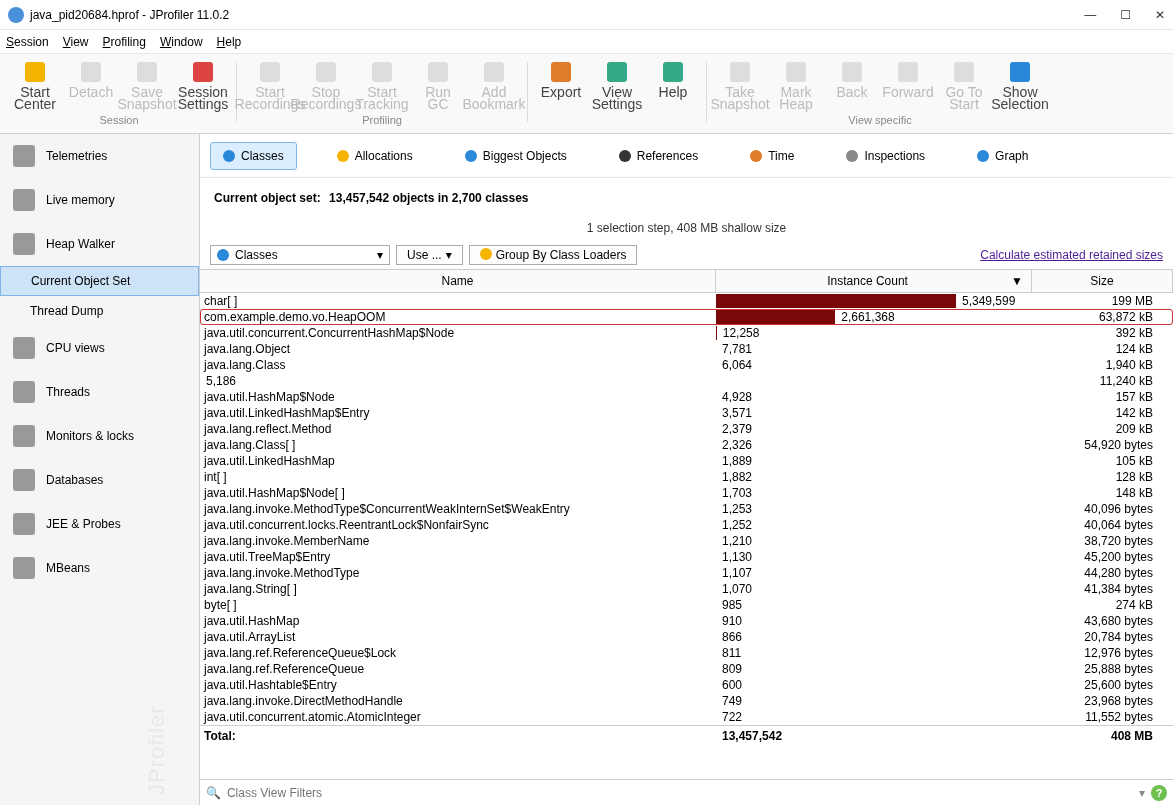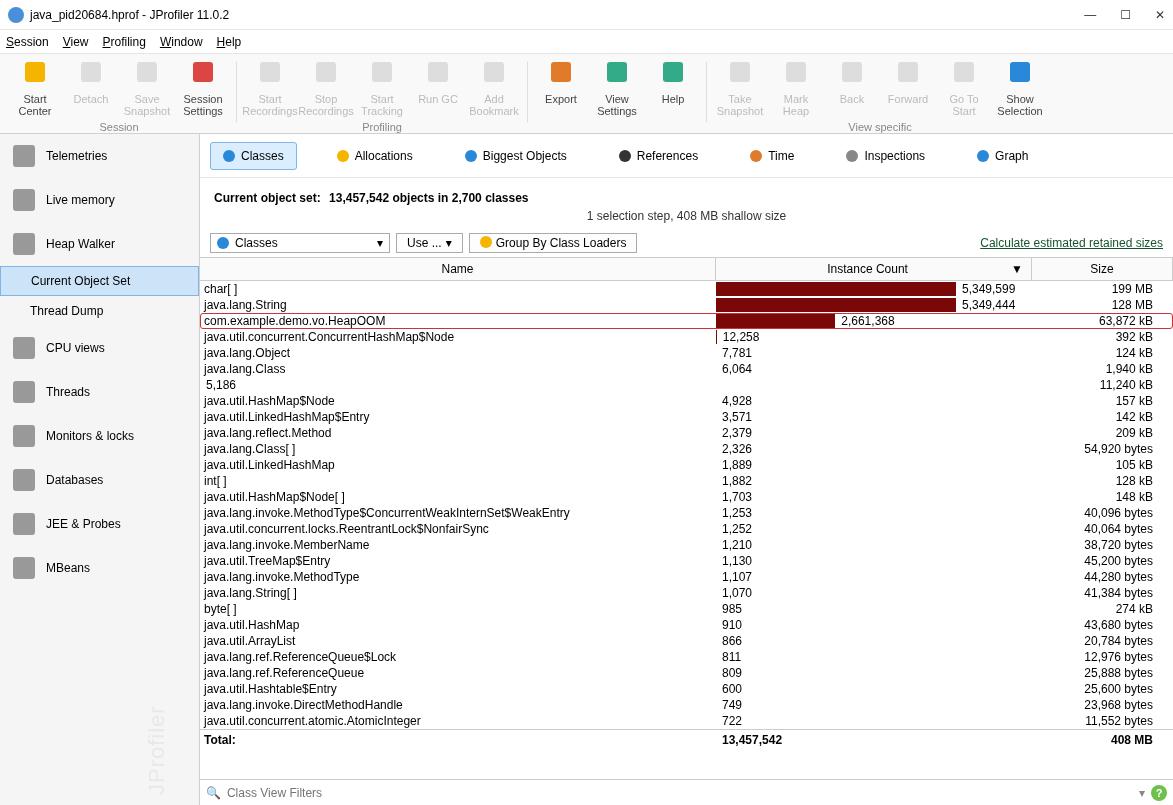--- a/index.html
+++ b/index.html
@@ -9,43 +9,43 @@
 .titlebar .title-text { flex: 1; }
 .titlebar .win-controls { display: flex; gap: 24px; font-size: 14px; color: #333; }
 .menubar { height: 24px; display: flex; align-items: center; padding: 0 6px; gap: 14px; border-bottom: 1px solid #e5e5e5; }
 .menubar span { cursor: default; }
 .menubar span u { text-decoration: underline; }
 .toolbar { height: 80px; display: flex; align-items: flex-start; padding: 4px 8px 0; background: #f9f9f9; border-bottom: 1px solid #d0d0d0; }
 .tb-group { display: flex; flex-direction: column; align-items: center; height: 100%; }
 .tb-buttons { display: flex; gap: 2px; }
 .tb-btn { display: flex; flex-direction: column; align-items: center; justify-content: flex-start; width: 54px; padding: 2px; gap: 2px; cursor: default; }
 .tb-btn .ic { width: 24px; height: 24px; display: flex; align-items: center; justify-content: center; }
-.tb-btn .lbl { font-size: 11px; text-align: center; line-height: 12px; color: #444; margin-top: 7px; }
+.tb-btn .lbl { font-size: 14px; text-align: center; line-height: 12px; color: #444; }
 .tb-btn.disabled .lbl, .tb-btn.disabled .ic { color: #bbb; }
 .tb-group-label { font-size: 11px; color: #888; text-align: center; padding: 2px 0; width: 100%; }
 .tb-sep { width: 1px; background: #ddd; margin: 4px 6px; height: 60px; }
 .main { flex: 1; display: flex; min-height: 0; }
 .sidebar { width: 200px; background: #f5f5f5; border-right: 1px solid #d0d0d0; display: flex; flex-direction: column; }
 .side-item { display: flex; align-items: center; gap: 10px; padding: 8px 12px; height: 44px; cursor: default; }
 .side-item.sub { padding-left: 30px; height: 30px; font-size: 12px; }
 .side-item.active { background: #cde3f8; border: 1px solid #7fb5e8; }
 .side-icon { width: 24px; height: 24px; flex-shrink: 0; display: flex; align-items: center; justify-content: center; }
 .watermark { margin-top: auto; color: #e8e8e8; font-size: 22px; font-weight: 300; transform: rotate(-90deg); transform-origin: left bottom; position: relative; left: 170px; bottom: 10px; letter-spacing: 1px; }
 .content { flex: 1; display: flex; flex-direction: column; min-width: 0; }
 .tabs { height: 44px; display: flex; align-items: center; padding: 6px 10px; gap: 28px; border-bottom: 1px solid #e5e5e5; }
 .tab { display: flex; align-items: center; gap: 6px; padding: 6px 12px; cursor: default; }
 .tab.active { background: #dbeeff; border: 1px solid #7fb5e8; border-radius: 3px; }
 .tab .dot { width: 12px; height: 12px; border-radius: 50%; }
 .summary { padding: 10px 14px 6px; }
 .summary .h { font-size: 15px; font-weight: bold; }
-.summary .sub { text-align: center; color: #333; margin-top: 4px; }
+.summary .sub { text-align: center; color: #333; margin-top: 16px; }
 .controls { display: flex; align-items: center; padding: 4px 10px; gap: 6px; }
 .controls .sel { width: 180px; background: #fff; border: 1px solid #aaa; padding: 2px 6px; display: flex; align-items: center; gap: 6px; }
 .controls .btn { background: #fdfdfd; border: 1px solid #aaa; padding: 2px 10px; display: flex; gap: 4px; }
-.controls .link { margin-left: auto; color: #14532d; text-decoration: underline; cursor: pointer; }
+.controls .link { margin-left: auto; color: #4c1d95; text-decoration: underline; cursor: pointer; }
 .table-wrap { flex: 1; overflow: auto; border-top: 1px solid #ccc; position: relative; }
 .thead { display: flex; background: #fafafa; border-bottom: 1px solid #ccc; position: sticky; top: 0; }
 .th { padding: 4px 8px; border-right: 1px solid #ccc; text-align: center; }
 .th.name { flex: 0 0 516px; }
 .th.count { flex: 0 0 316px; }
 .th.size { flex: 1; }
 .trow { display: flex; height: 16px; align-items: center; }
 .trow .td-name { flex: 0 0 516px; padding: 0 2px 0 4px; white-space: nowrap; overflow: hidden; }
 .trow .td-count { flex: 0 0 316px; display: flex; align-items: center; position: relative; }
 .trow .td-size { flex: 1; text-align: right; padding-right: 20px; }
@@ -334,28 +334,20 @@
       </div>
       <div id="tbody">
           <div class="trow">
             <div class="td-name">char[ ]</div>
             <div class="td-count">
               <div class="bar" style="width: 240px;"></div>
               <span class="count-text">5,349,599</span>
             </div>
             <div class="td-size">199 MB</div>
           </div>
-          <div class="trow">
-            <div class="td-name">java.lang.String</div>
-            <div class="td-count">
-              <div class="bar" style="width: 240px;"></div>
-              <span class="count-text">5,349,444</span>
-            </div>
-            <div class="td-size">128 MB</div>
-          </div>
           <div class="trow" style="outline: rgb(204, 51, 51) solid 1px; border-radius: 3px; outline-offset: -1px;">
             <div class="td-name">com.example.demo.vo.HeapOOM</div>
             <div class="td-count">
               <div class="bar" style="width: 119.28px;"></div>
               <span class="count-text">2,661,368</span>
             </div>
             <div class="td-size">63,872 kB</div>
           </div>
           <div class="trow">
             <div class="td-name">java.util.concurrent.ConcurrentHashMap$Node</div>

